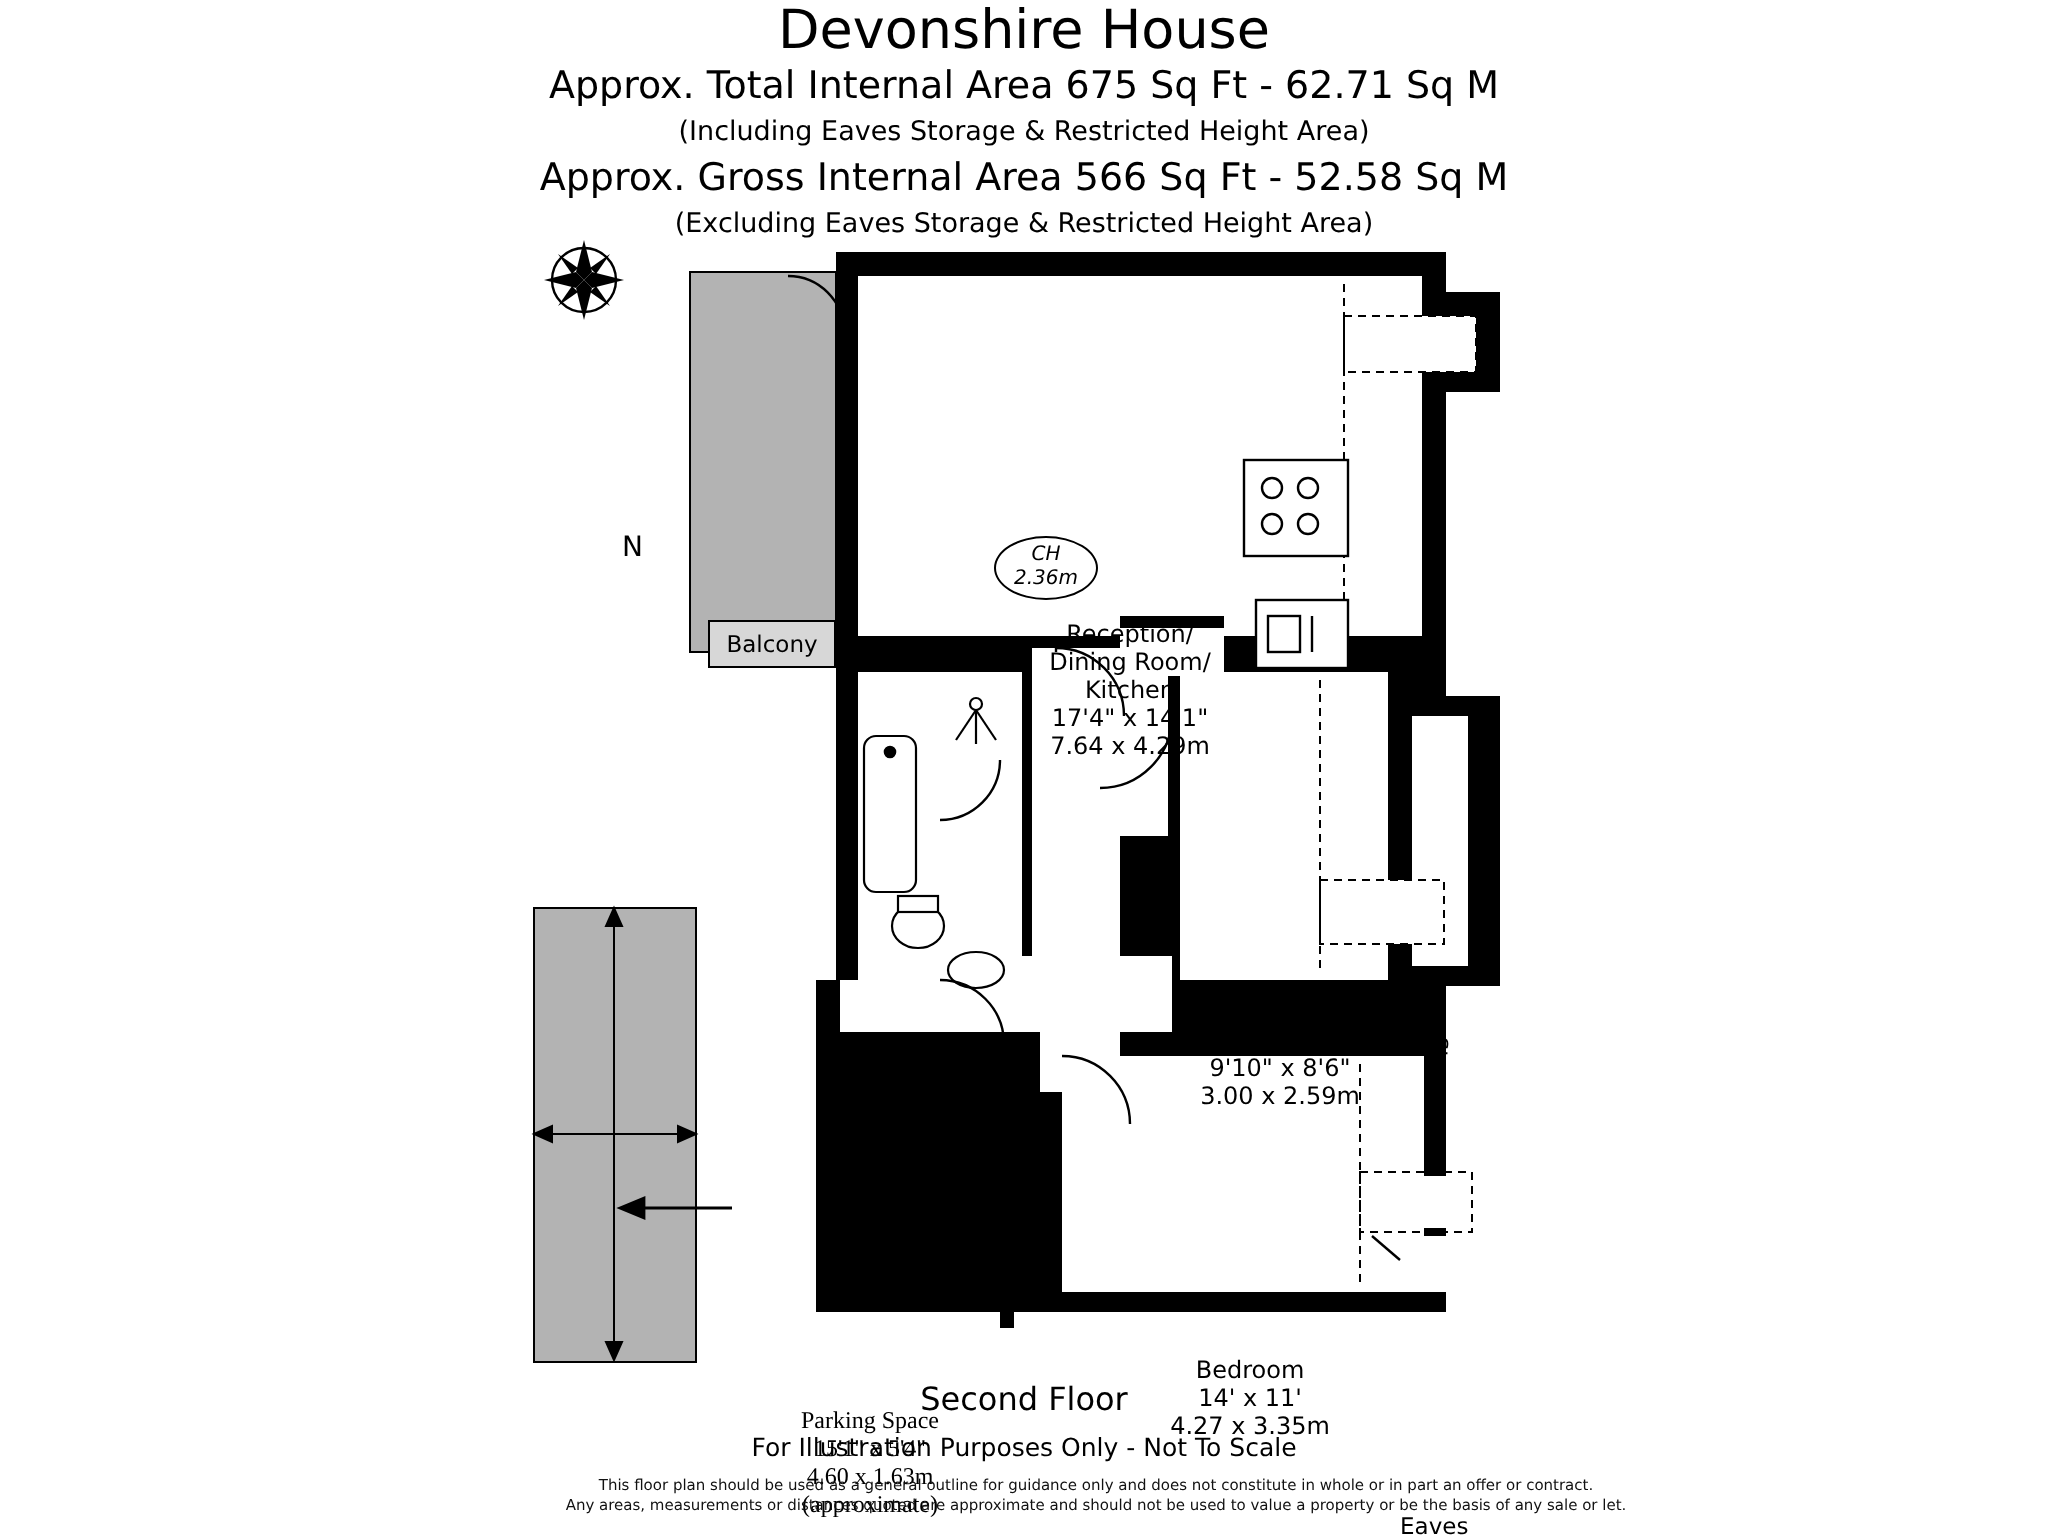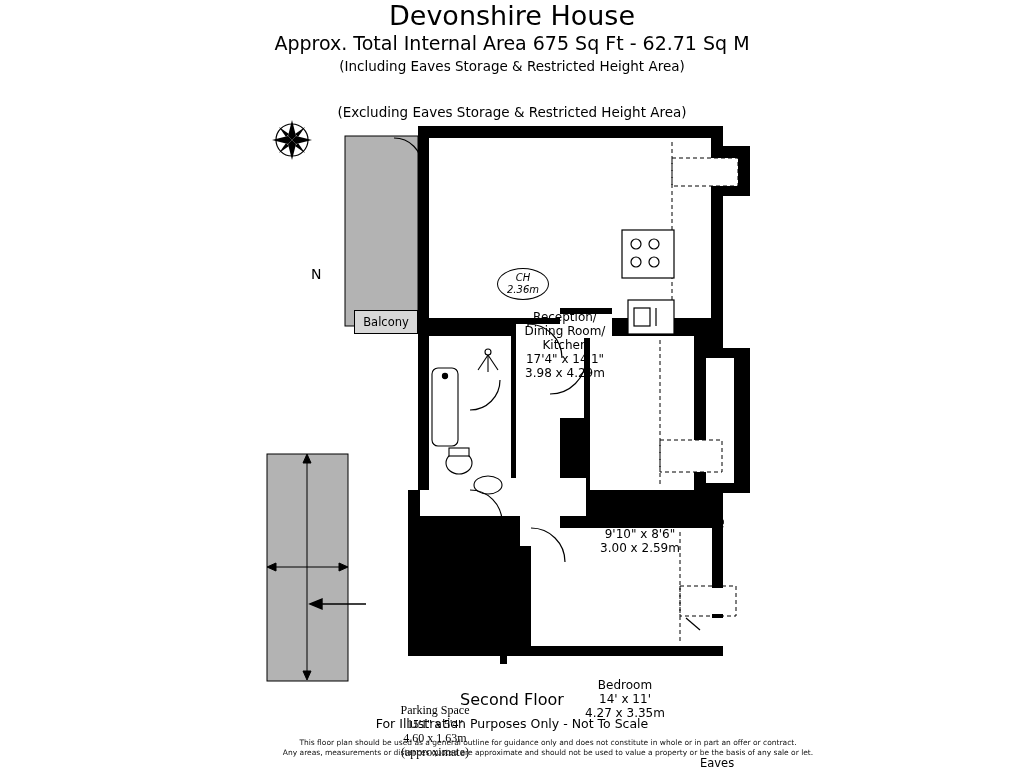--- a/index.html
+++ b/index.html
@@ -147,20 +147,21 @@
   }
 </style>
 </head>
 <body>
 
 <div class="page">
 
   <div class="title">Devonshire House</div>
   <div class="subline sub1">Approx. Total Internal Area   675 Sq Ft  -  62.71 Sq M</div>
   <div class="subline sub2">(Including Eaves Storage &amp; Restricted Height Area)</div>
+  <div class="subline sub3">Approx. Gross Internal Area   566 Sq Ft  -  52.58 Sq M</div>
   <div class="subline sub4">(Excluding Eaves Storage &amp; Restricted Height Area)</div>
 
   <div class="plan">
     <svg width="1024" height="570" viewBox="0 0 1024 570" xmlns="http://www.w3.org/2000/svg">
 
       <rect x="345" y="18" width="73" height="190" fill="#b3b3b3" stroke="#000" stroke-width="1"></rect>
 
       <rect x="267" y="336" width="81" height="227" fill="#b3b3b3" stroke="#000" stroke-width="1"></rect>
 
       <g stroke="#000" stroke-width="1" fill="#000">
@@ -288,21 +289,21 @@
       <span>2.36m</span>
     </div>
 
     <div class="balcony-box">Balcony</div>
 
     <div class="lbl room-recep">
       <div>Reception/</div>
       <div>Dining Room/</div>
       <div>Kitchen</div>
       <div>17'4" x 14'1"</div>
-      <div>3.98 x 4.29m</div>
+      <div>7.64 x 4.29m</div>
     </div>
 
     <div class="lbl room-bed1">
       <div>Bedroom</div>
       <div>9'10" x 8'6"</div>
       <div>3.00 x 2.59m</div>
     </div>
 
     <div class="lbl room-bed2">
       <div>Bedroom</div>

